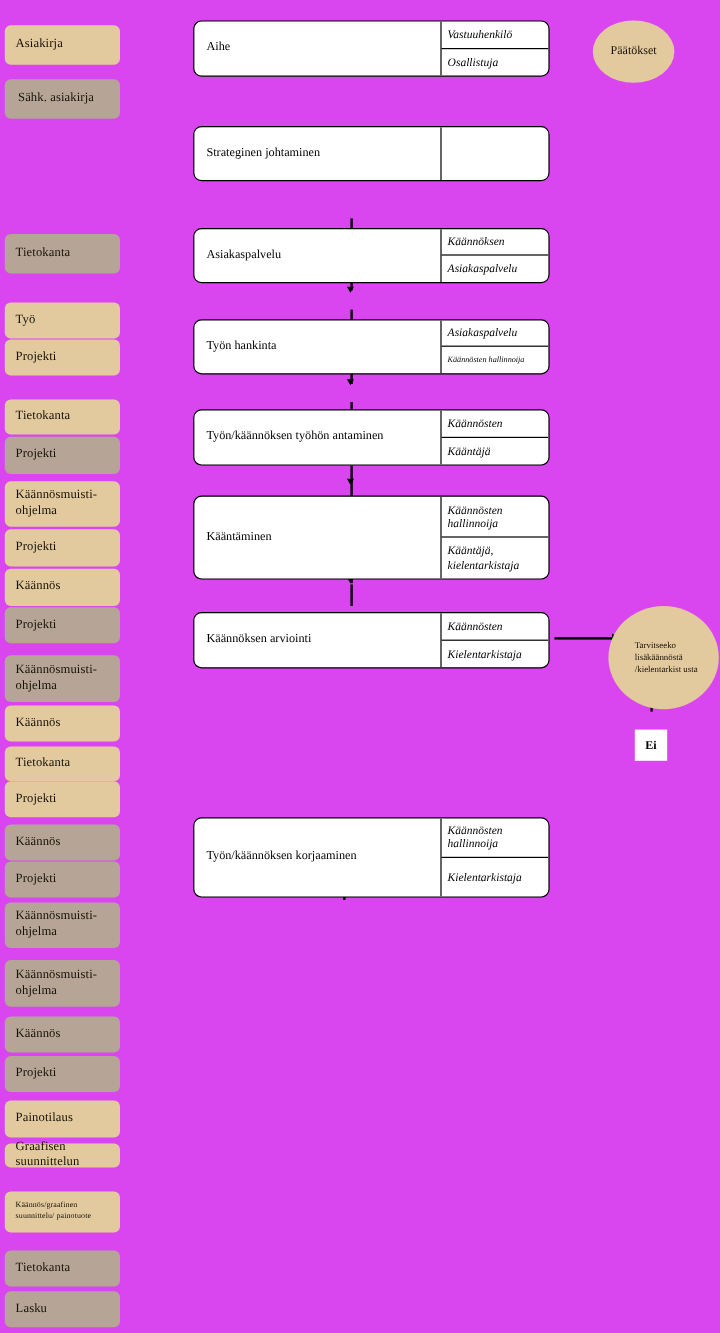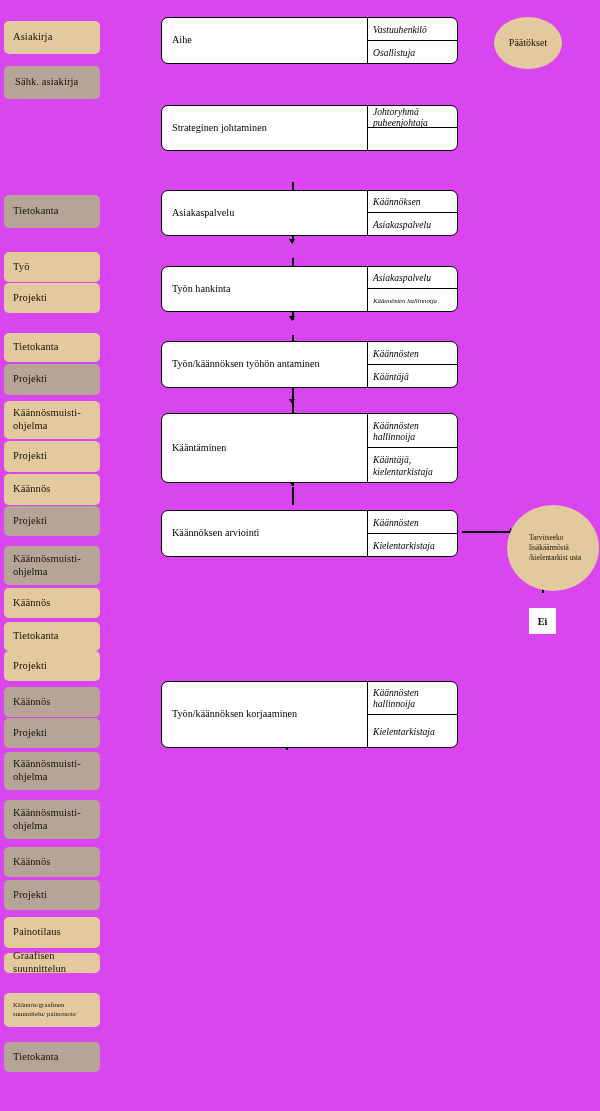--- a/index.html
+++ b/index.html
@@ -217,20 +217,23 @@
   </div>
   <div class="token light" style="top:953px;height:20px;">
     <span>Graafisen suunnittelun</span>
   </div>
   <div class="token light tiny" style="top:993px;height:34px;">
     <span>Käännös/graafinen suunnittelu/ painotuote</span>
   </div>
   <div class="token dark" style="top:1042px;height:30px;">
     <span>Tietokanta</span>
   </div>
+  <div class="token dark" style="top:1076px;height:30px;">
+    <span>Lasku</span>
+  </div>
 
   <div class="vline" style="left:292px;top:182px;height:10px;"></div>
   <div class="vline" style="left:292px;top:234px;height:8px;"></div>
   <div class="arrow-down" style="left:289px;top:239px;"></div>
 
   <div class="vline" style="left:292px;top:258px;height:12px;"></div>
   <div class="vline" style="left:292px;top:310px;height:10px;"></div>
   <div class="arrow-down" style="left:289px;top:316px;"></div>
 
   <div class="vline" style="left:292px;top:335px;height:12px;"></div>
@@ -254,24 +257,20 @@
   <div class="proc" style="top:17px;height:47px;">
     <div class="proc-title">Aihe</div>
     <div class="proc-roles">
       <div class="role top">Vastuuhenkilö</div>
       <div class="role">Osallistuja</div>
     </div>
   </div>
 
   <div class="proc" style="top:105px;height:46px;">
     <div class="proc-title">Strateginen johtaminen</div>
-    <div class="proc-roles">
-      <div class="role top">Johtoryhmä puheenjohtaja</div>
-      <div class="role"></div>
-    </div>
   </div>
 
   <div class="proc" style="top:190px;height:46px;">
     <div class="proc-title">Asiakaspalvelu</div>
     <div class="proc-roles">
       <div class="role top">Käännöksen</div>
       <div class="role">Asiakaspalvelu</div>
     </div>
   </div>
 

